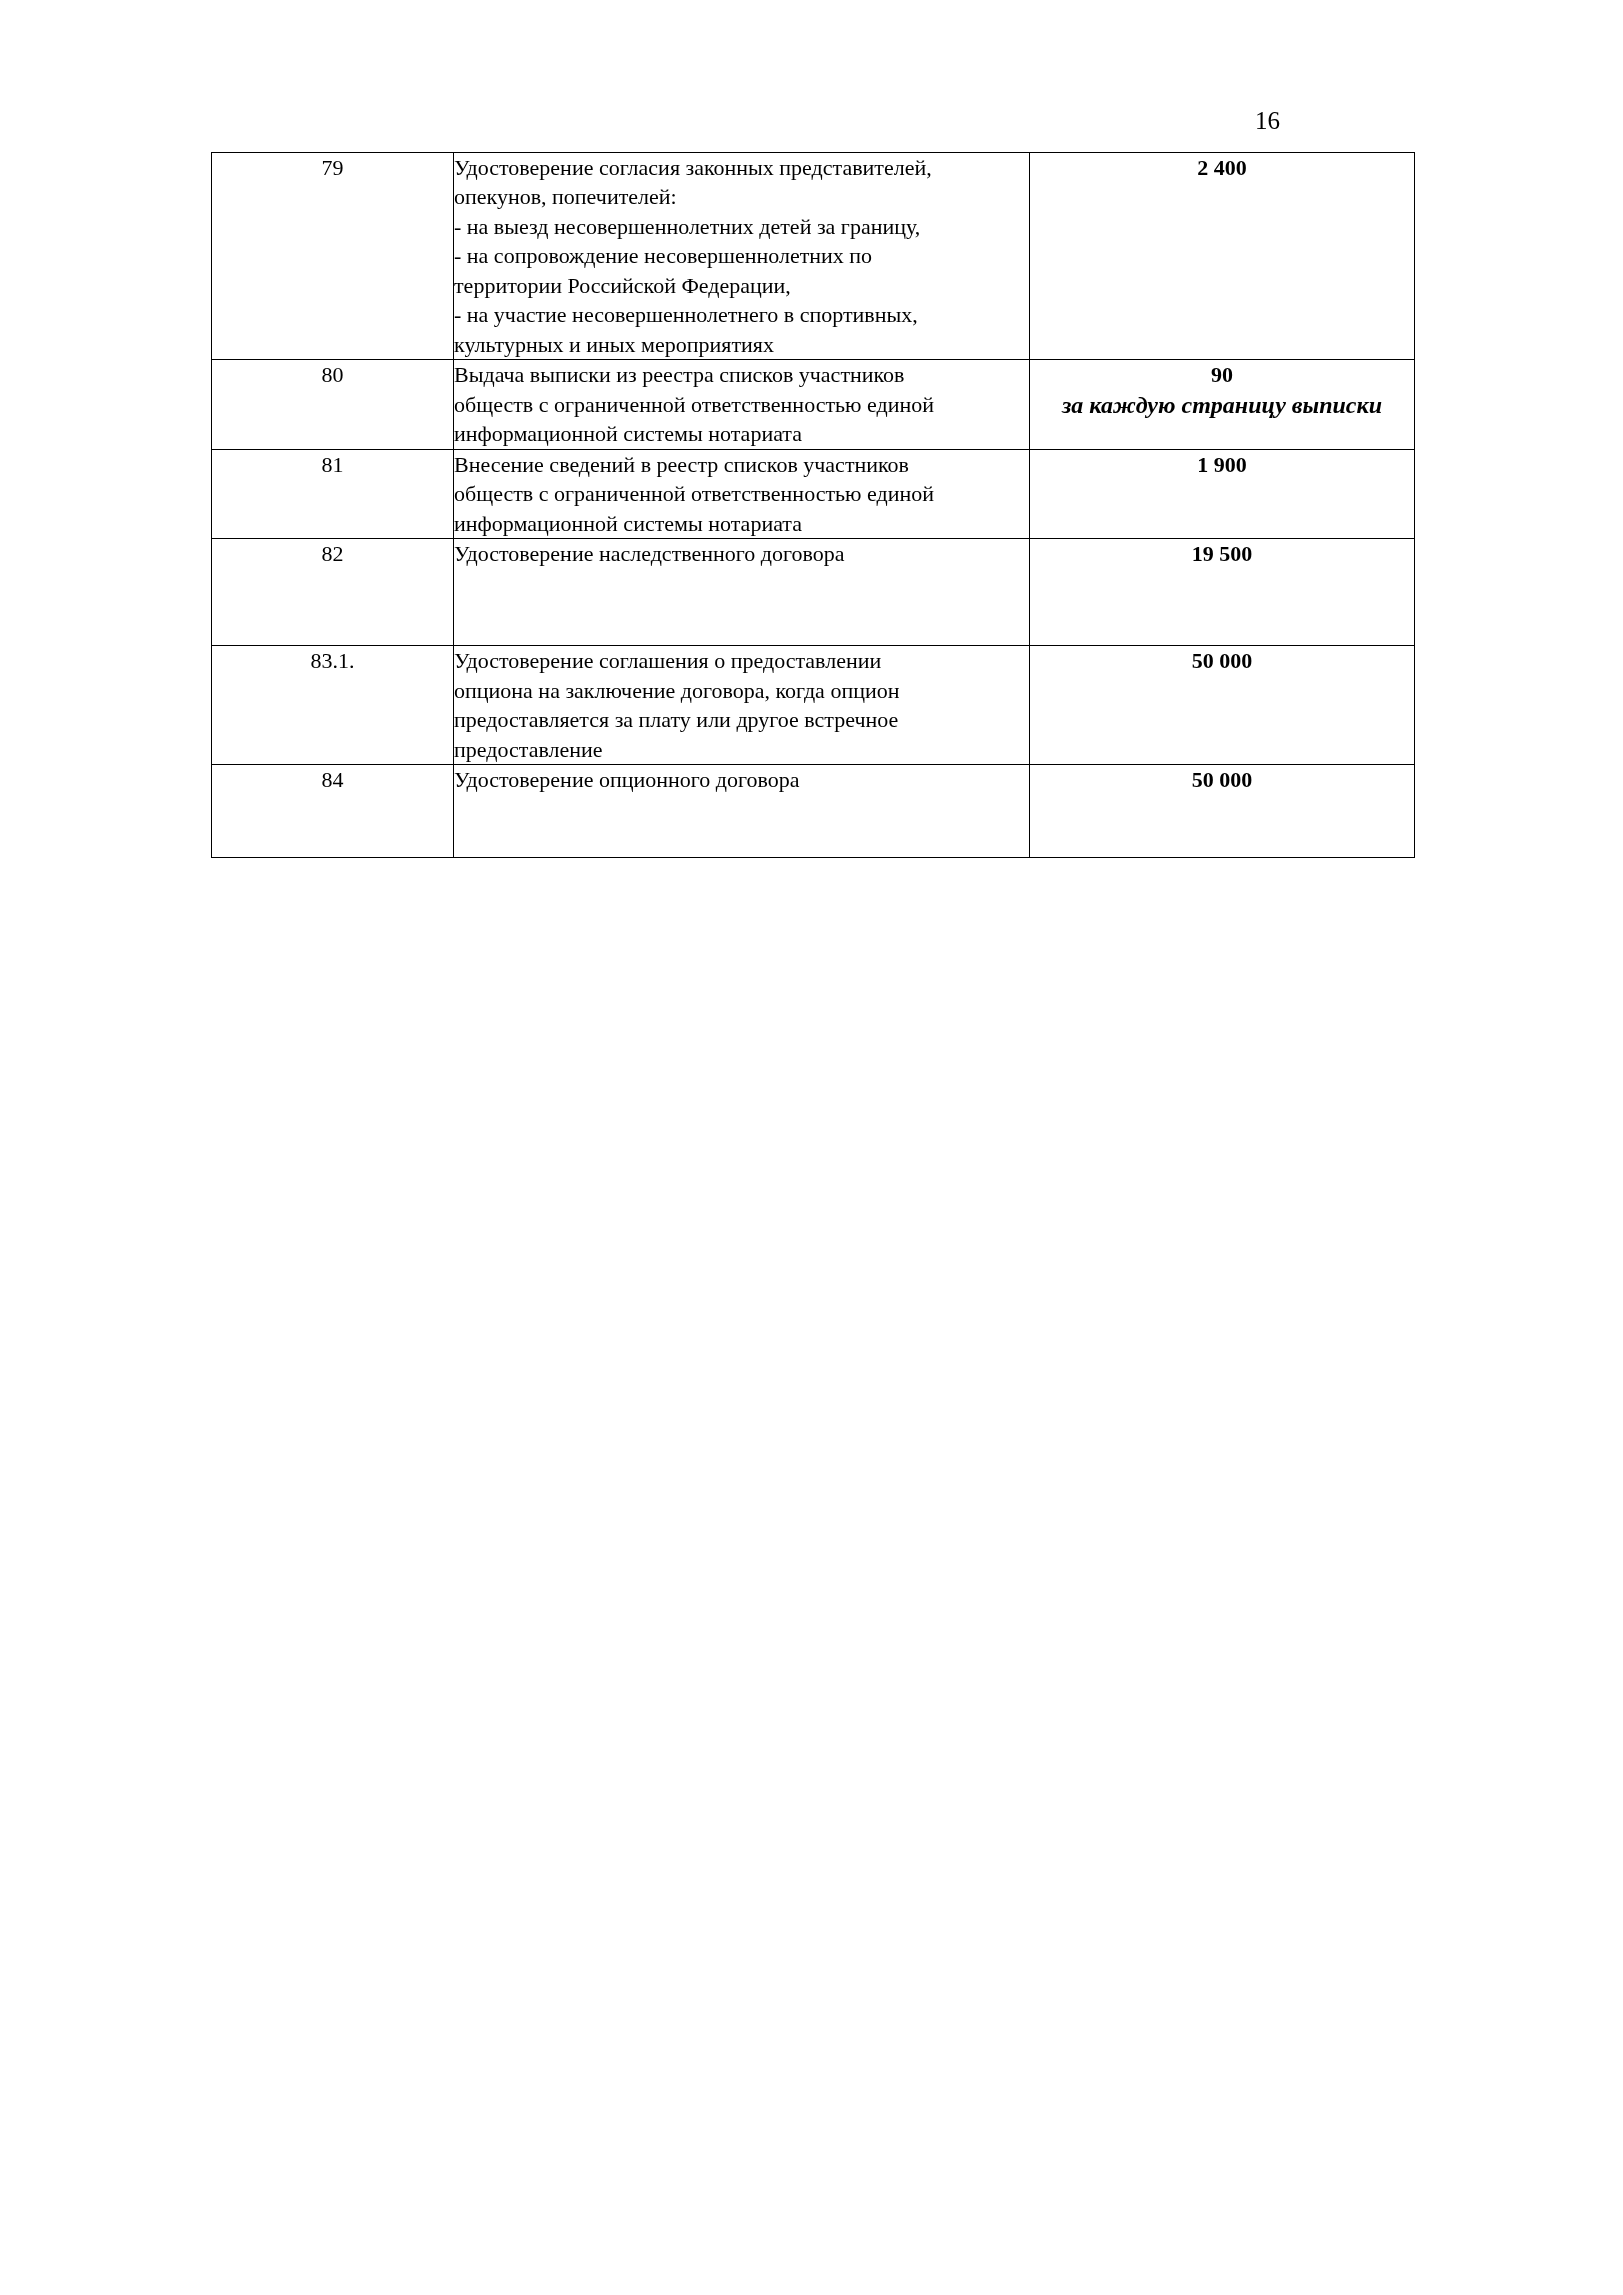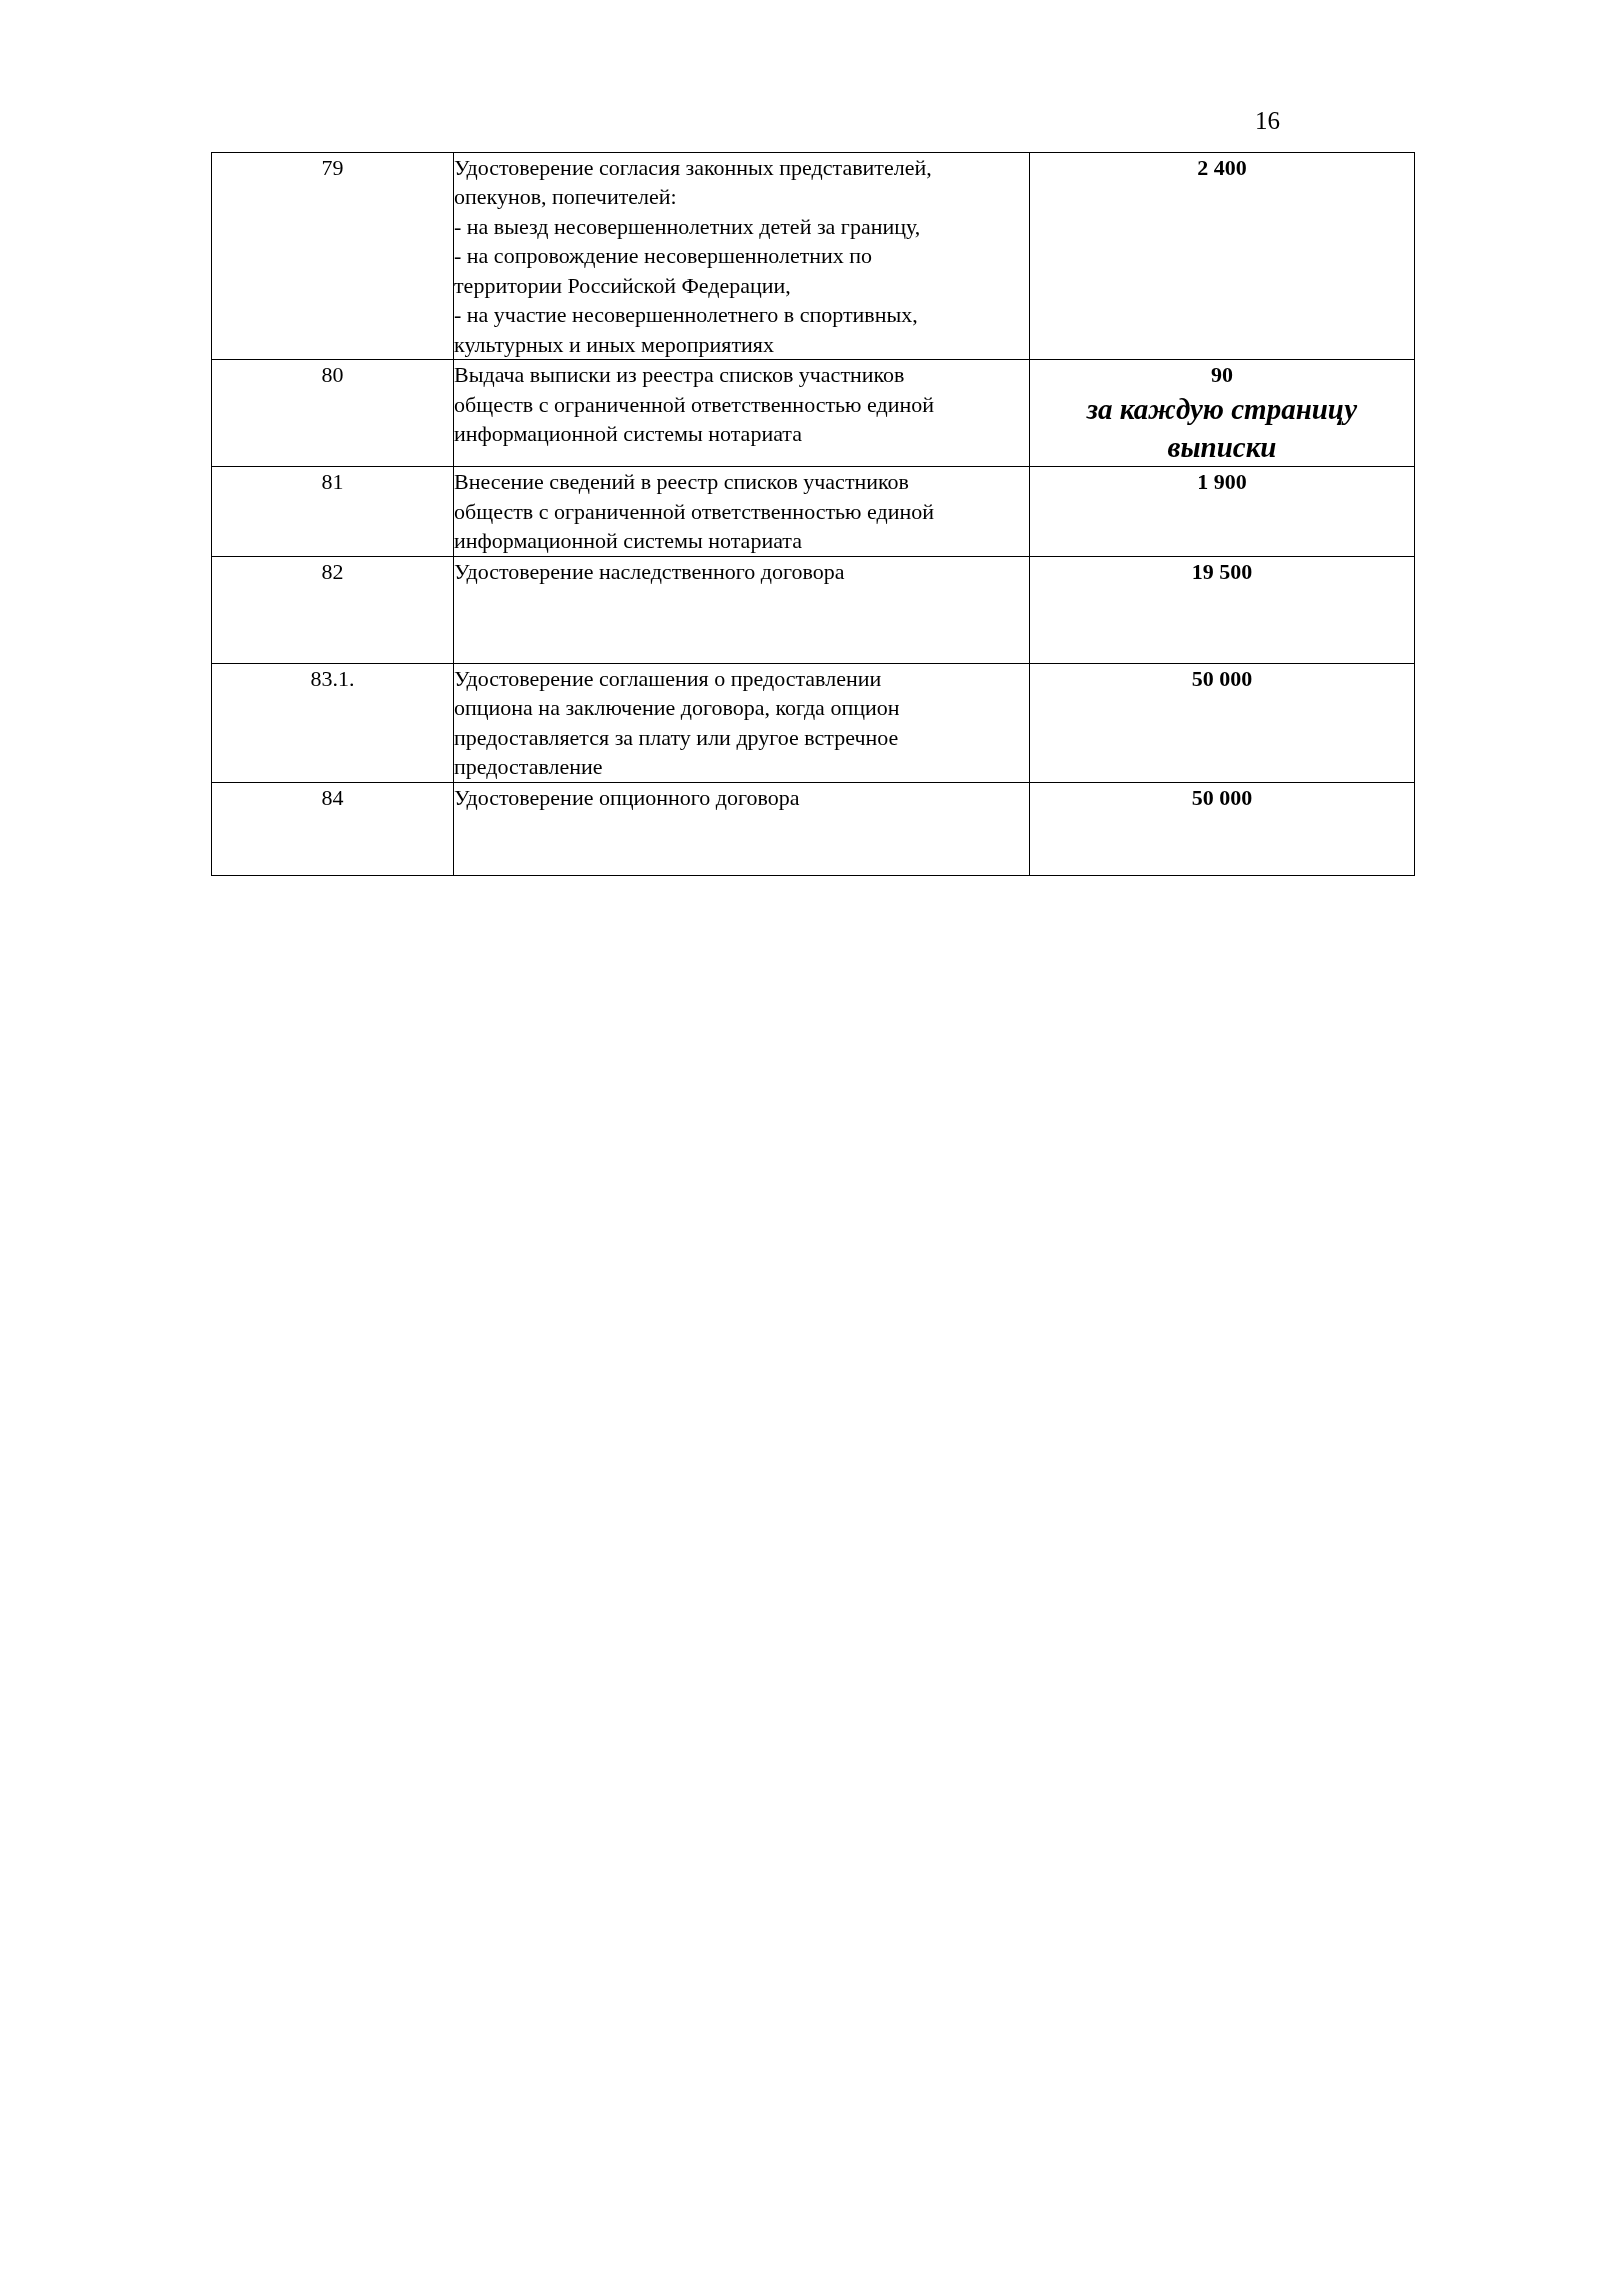--- a/index.html
+++ b/index.html
@@ -80,21 +80,21 @@
     line-height: 1.34;
     padding: 17px 6.5px 9.2px 6.5px;
     font-weight: bold;
     font-family: "Liberation Serif", "DejaVu Serif", serif;
   }
 
   .cell-price .note {
     display: block;
     font-style: italic;
     font-weight: bold;
-    font-size: 29px;
+    font-size: 24px;
     line-height: 1.32;
     text-align: center;
   }
 </style>
 </head>
 <body>
 
 <div class="page">
 
   <div class="page-number">16</div>

